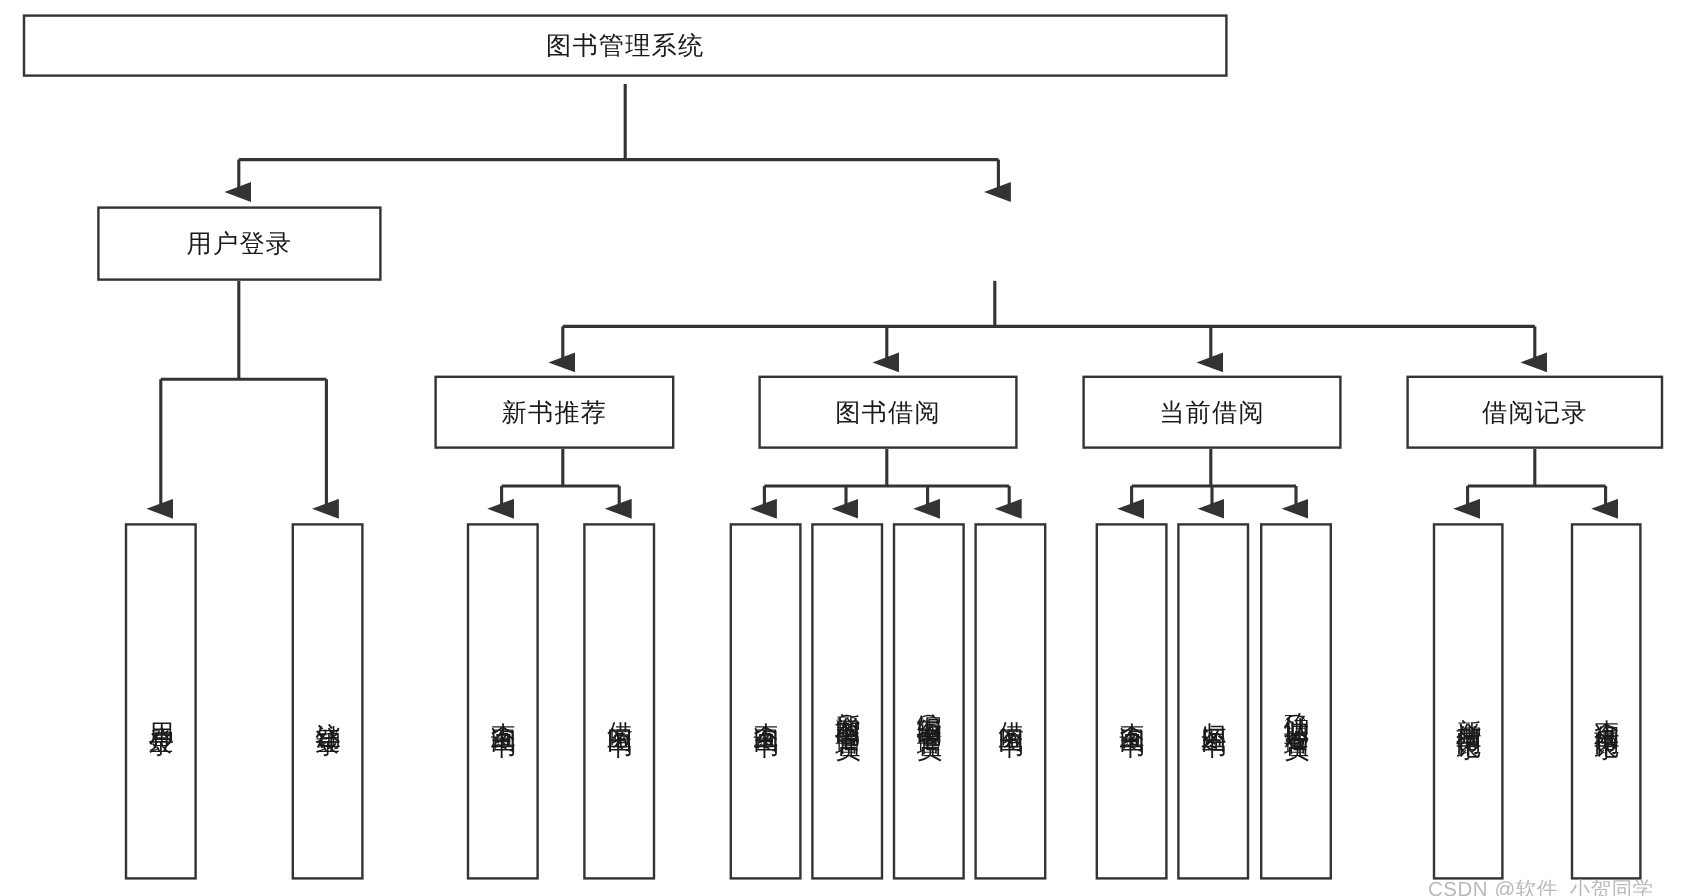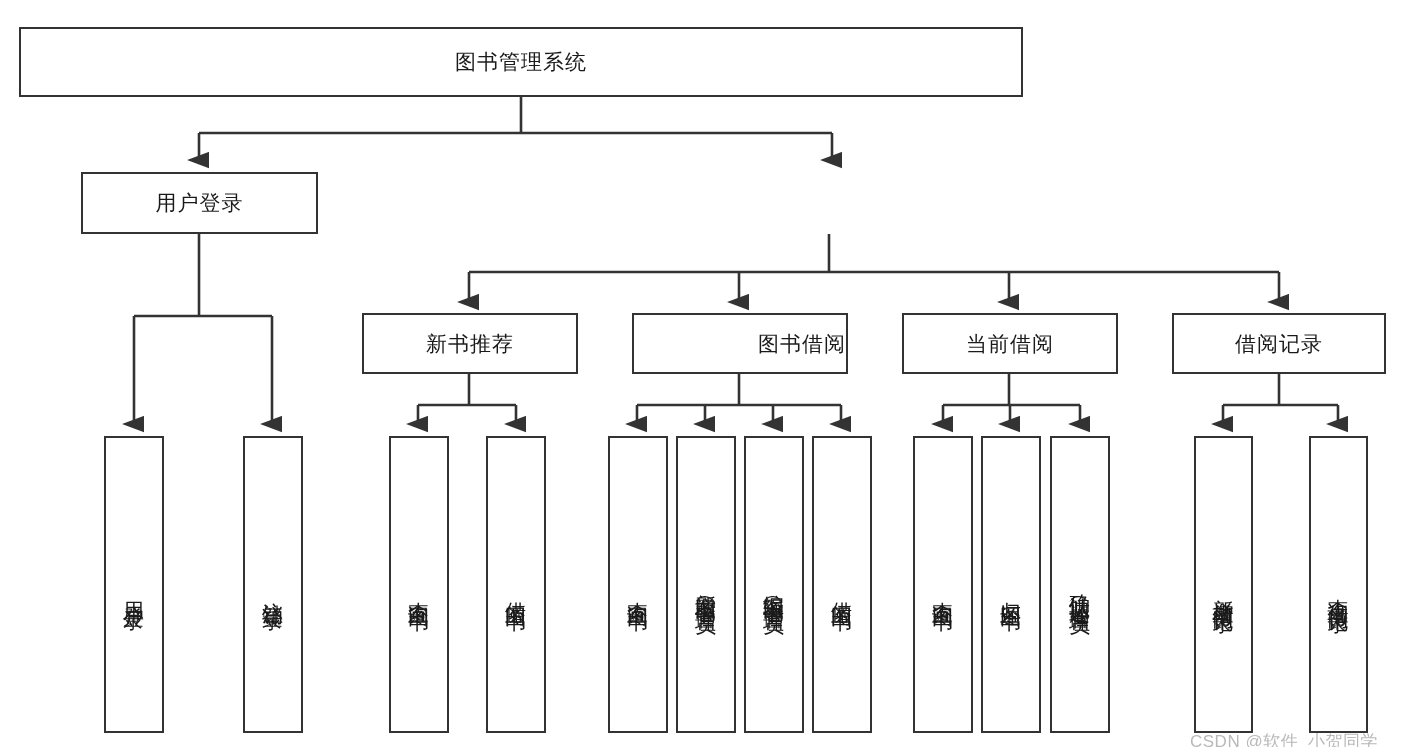--- a/index.html
+++ b/index.html
@@ -111,32 +111,32 @@
       <path d="M1010,405 L1010,424" marker-end="url(#arrow)"></path>
       <path d="M1080,405 L1080,424" marker-end="url(#arrow)"></path>
 
       <path d="M1279,374 L1279,405"></path>
       <path d="M1223,405 L1338,405"></path>
       <path d="M1223,405 L1223,424" marker-end="url(#arrow)"></path>
       <path d="M1338,405 L1338,424" marker-end="url(#arrow)"></path>
     </g>
   </svg>
 
-  <div class="node horiz" style="left:19px; top:12px; width:1004px; height:70px;margin-top:15px;">
+  <div class="node horiz" style="left:19px; top:12px; width:1004px; height:52px;">
     <span>图书管理系统</span>
   </div>
 
   <div class="node horiz" style="left:81px; top:172px; width:237px; height:62px;">
     <span>用户登录</span>
   </div>
 
-  <div class="node horiz" style="left:362px; top:313px; width:216px; height:61px;">
+  <div class="node horiz" style="left:362px; top:313px; width:200px; height:61px;">
     <span>新书推荐</span>
   </div>
-  <div class="node horiz" style="left:632px; top:313px; width:216px; height:61px;justify-content:flex-end;">
+  <div class="node horiz" style="left:632px; top:313px; width:216px; height:61px;">
     <span>图书借阅</span>
   </div>
   <div class="node horiz" style="left:1172px; top:313px; width:214px; height:61px;">
     <span>借阅记录</span>
   </div>
   <div class="node horiz" style="left:902px; top:313px; width:216px; height:61px;">
     <span>当前借阅</span>
   </div>
 
   <div class="node vert" style="left:104px; top:436px; width:60px; height:297px;">

